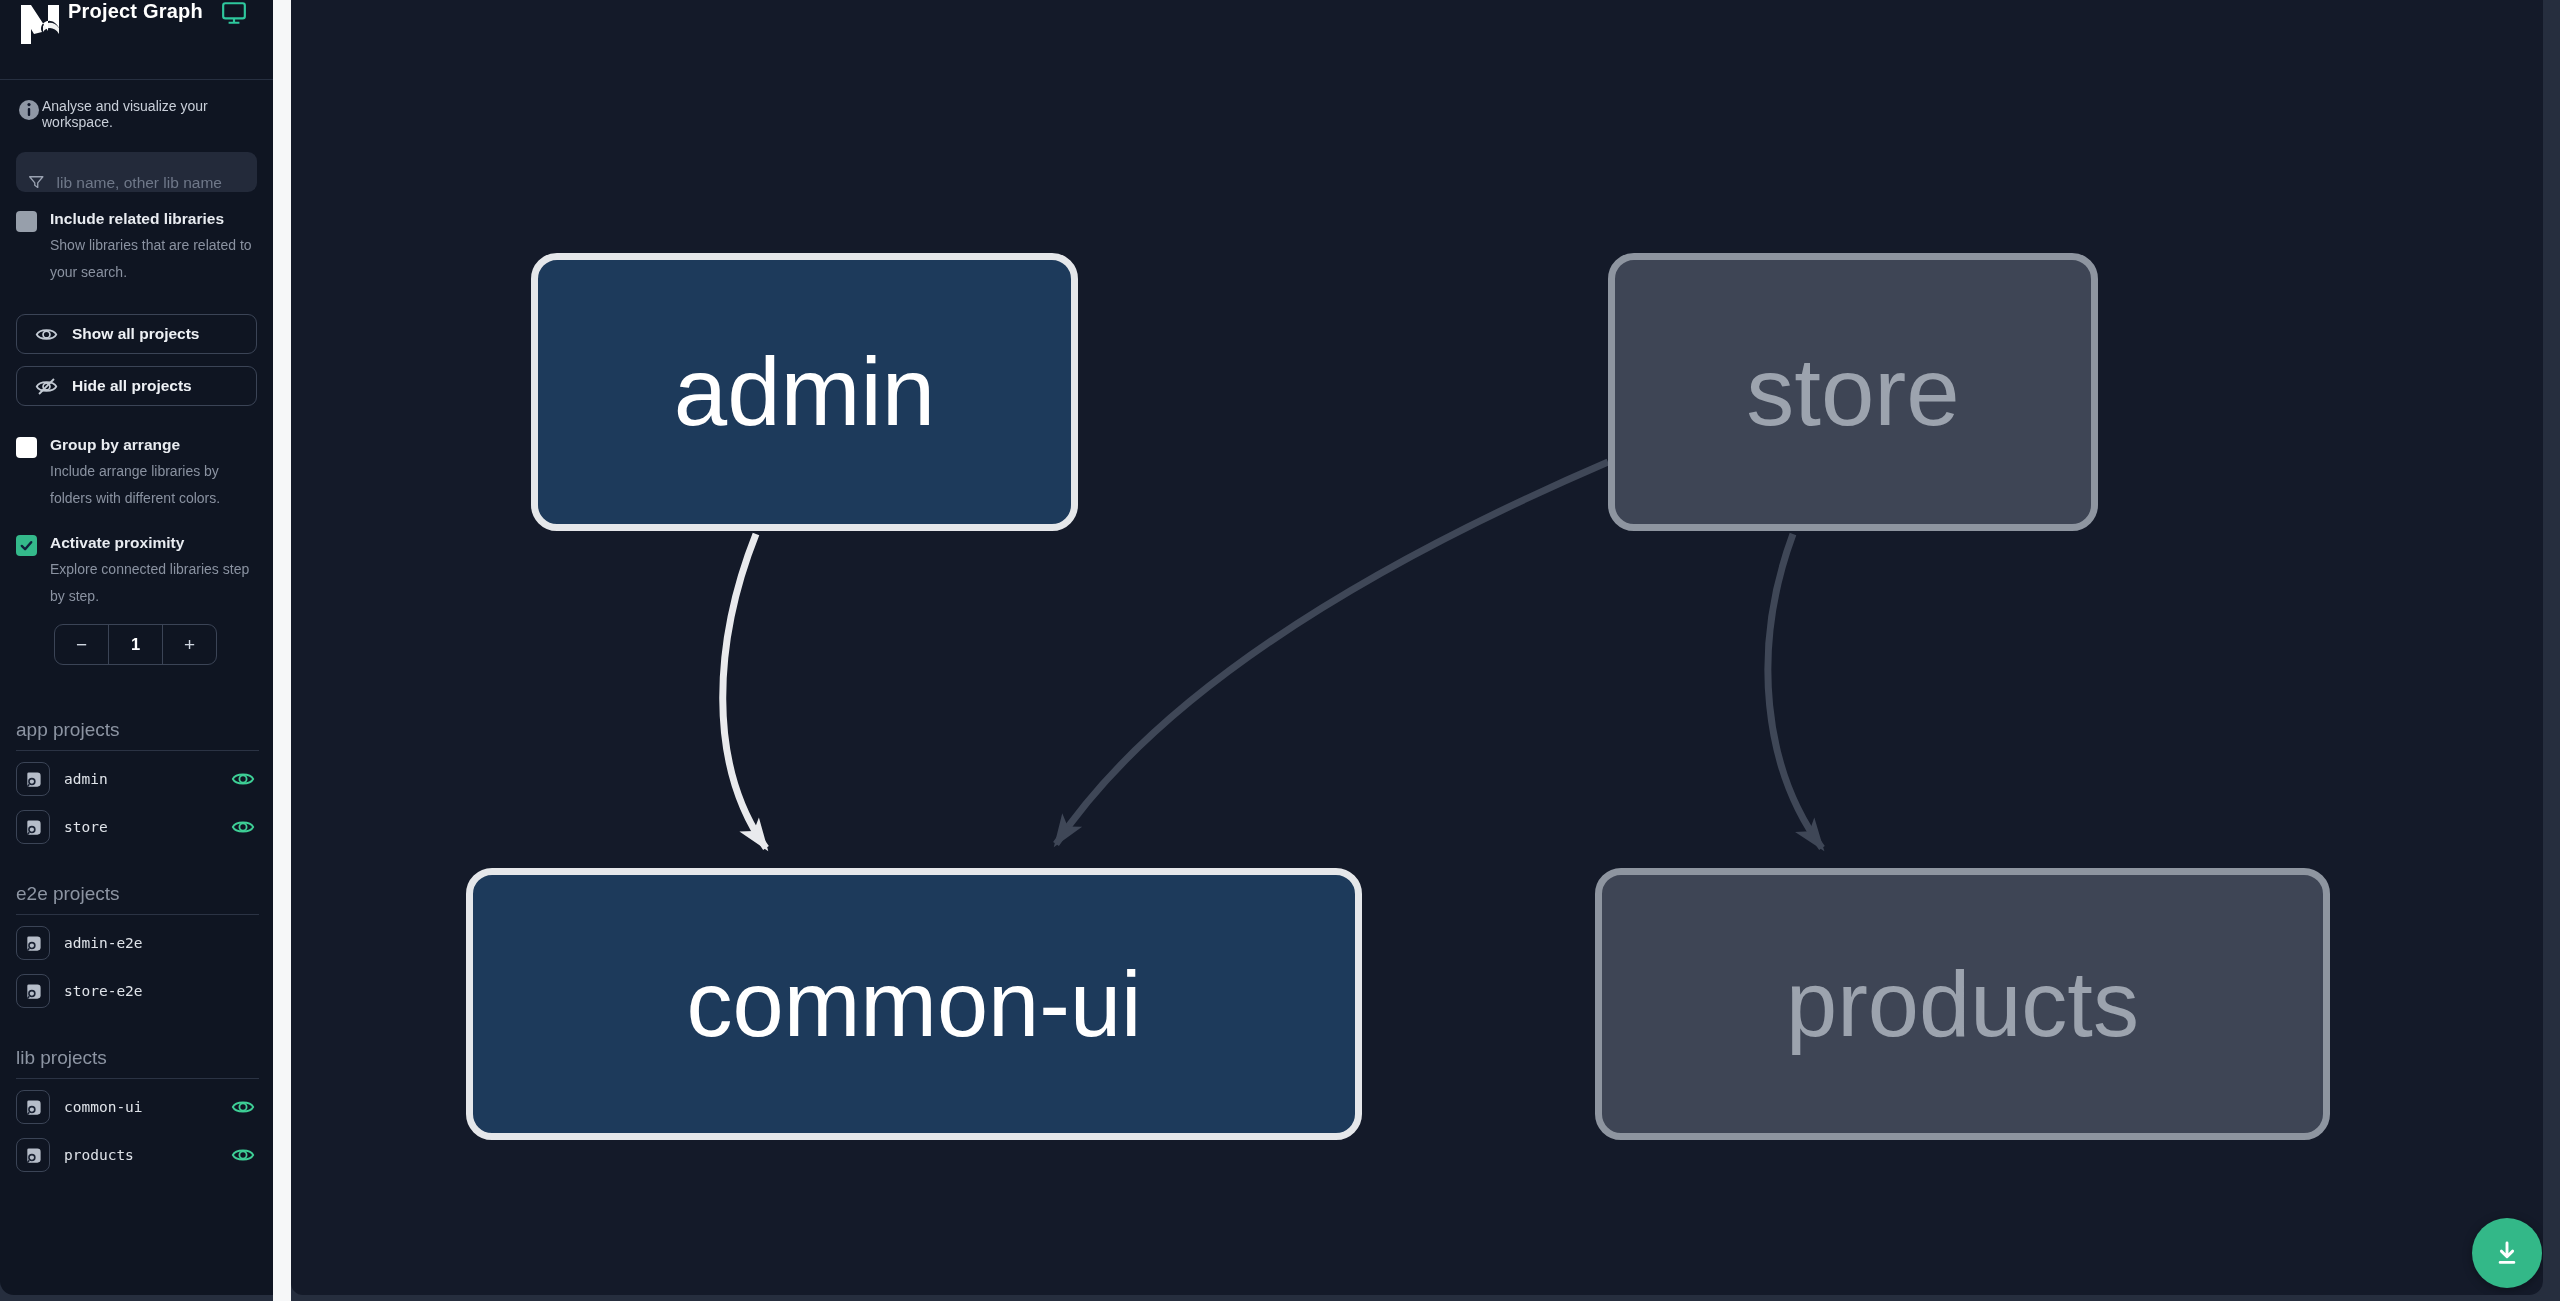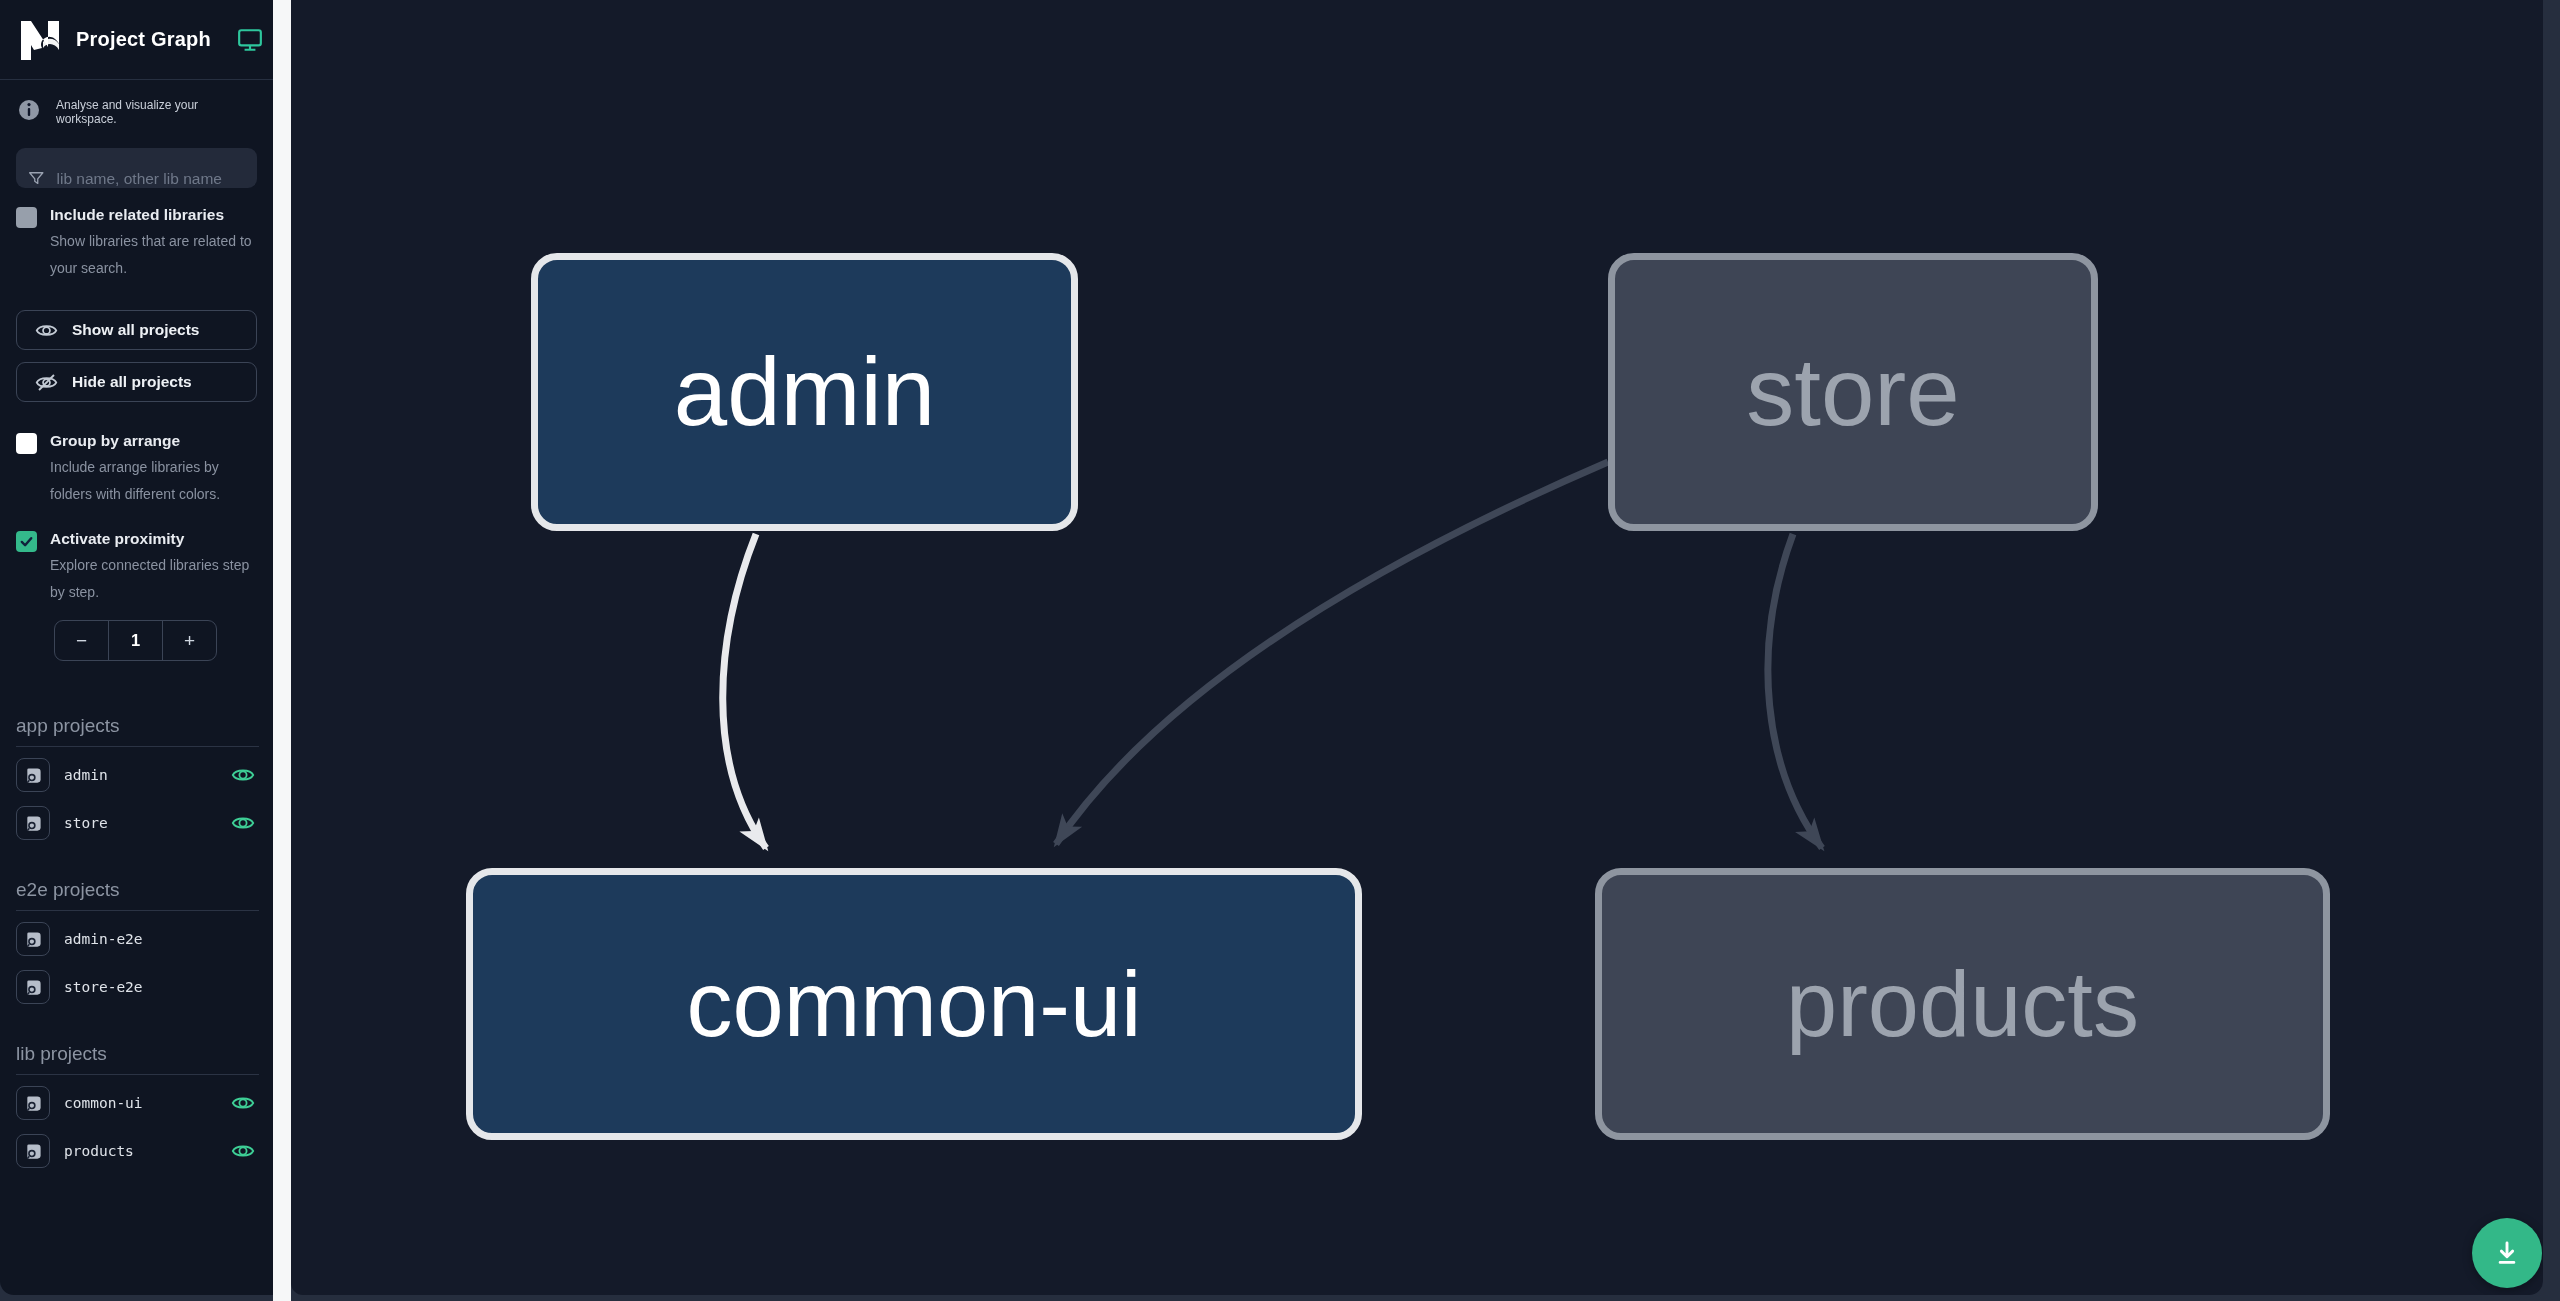--- a/index.html
+++ b/index.html
@@ -3,28 +3,28 @@
 <meta charset="utf-8">
 <style>
   * { margin:0; padding:0; box-sizing:border-box; }
   html,body { width:2560px; height:1301px; overflow:hidden; background:#262e3e;
     font-family:"Liberation Sans", sans-serif; }
   .page { position:relative; width:2560px; height:1301px; background:#262e3e; }
 
   
   .sidebar { position:absolute; left:0; top:0; width:273px; height:1295px;
     background:#0f1522; border-bottom-left-radius:14px; overflow:hidden; }
-  .sb-header { height:80px; display:flex; align-items:center; padding:0 16px; gap:12px;
+  .sb-header { height:80px; display:flex; align-items:flex-start; padding:0 16px; gap:4px;
     border-bottom:1px solid #262f40; }
   .sb-title { color:#ffffff; font-size:20px; font-weight:700; letter-spacing:.2px; flex:0 0 auto; }
   .nx-logo { width:48px; height:48px; flex:0 0 auto; }
   .monitor-icon { margin-left:14px; flex:0 0 auto; }
 
-  .tagline { display:flex; align-items:flex-start; gap:16px; padding:18px 16px 0 18px;
-    color:#c9cfd9; font-size:12px; }
+  .tagline { display:flex; align-items:flex-start; gap:2px; padding:18px 16px 0 18px;
+    color:#c9cfd9; font-size:14px; }
   .tagline svg { flex:0 0 auto; margin-top:1px; }
 
   .searchbox { margin:22px 16px 0 16px; height:40px; background:#232a3a; border-radius:9px;
     display:flex; align-items:flex-end; padding:0 12px; gap:12px; }
   .searchbox input { background:transparent; border:none; outline:none; width:100%;
     font-size:15.5px; color:#e5e9ef; font-family:"Liberation Sans",sans-serif; }
   .searchbox input::placeholder { color:#6f7889; }
 
   .cbrow { display:flex; gap:13px; padding:0 16px; margin-top:18px; }
   .cbbox { width:21px; height:21px; border-radius:4px; flex:0 0 auto; margin-top:1px;

